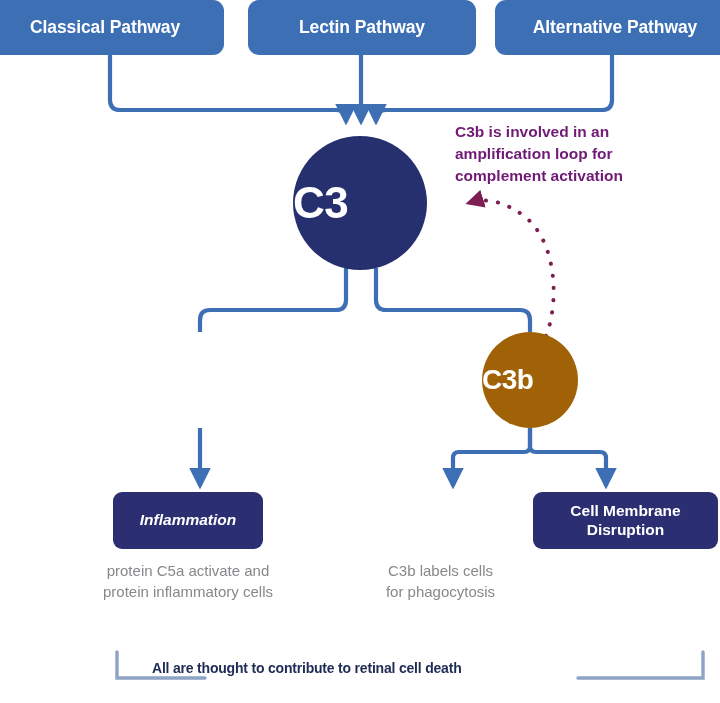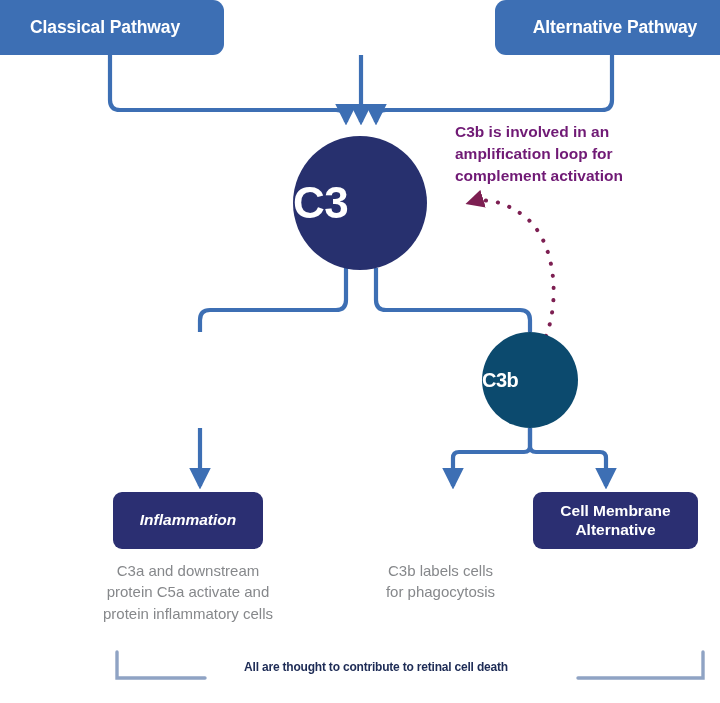--- a/index.html
+++ b/index.html
@@ -66,43 +66,43 @@
   }
   #node-c3a {
     left: 152px; top: 332px;
     width: 96px; height: 96px;
     background: #3d6fb4;
     font-size: 28px;
   }
   #node-c3b {
     left: 482px; top: 332px;
     width: 96px; height: 96px;
-    background: #0c4a6e;
-    font-size: 20px;
+    background: #a16207;
+    font-size: 28px;
   }
 
   
   .outcome-box {
     position: absolute;
     background: #2b2f72;
     border-radius: 9px;
     color: #ffffff;
     font-size: 15.5px;
     font-weight: bold;
     display: flex;
     align-items: center;
     justify-content: center;
     text-align: center;
     line-height: 1.22;
     box-sizing: border-box;
     padding: 0 8px;
   }
   #outcome-inflammation { left: 113px; top: 492px; width: 150px; height: 57px; font-style: italic; }
   #outcome-phagocytosis { left: 353px; top: 492px; width: 175px; height: 57px; }
-  #outcome-cmd         { left: 533px; top: 492px; width: 165px; height: 57px; }
+  #outcome-cmd         { left: 533px; top: 492px; width: 185px; height: 57px; }
 
   
   .caption {
     position: absolute;
     color: #86888b;
     font-size: 15px;
     line-height: 1.42;
     text-align: center;
   }
   #caption-inflammation { left: 88px;  top: 560px; width: 200px; }
@@ -117,25 +117,25 @@
     color: #701a75;
     font-size: 15.5px;
     font-weight: bold;
     line-height: 1.42;
     text-align: left;
   }
 
   
   #summary-text {
     position: absolute;
-    left: 176px; top: 660px;
+    left: 152px; top: 660px;
     width: 400px;
-    text-align: center;
+    text-align: left;
     color: #1d2b55;
-    font-size: 12px;
+    font-size: 14px;
     font-weight: bold;
     letter-spacing: -0.2px;
   }
 </style>
 </head>
 <body>
 
 <div id="stage">
 
   <svg id="wires" viewBox="0 0 720 703">
@@ -172,20 +172,23 @@
     <g fill="none" stroke="#8fa3c4" stroke-width="3.4" stroke-linecap="round">
       <path d="M 117 652 L 117 678 L 205 678"></path>
       <path d="M 703 652 L 703 678 L 578 678"></path>
     </g>
   </svg>
 
   <div class="pathway-box" id="pathway-classical">
     <span>Classical Pathway</span>
   </div>
 
+  <div class="pathway-box" id="pathway-lectin">
+    <span>Lectin Pathway</span>
+  </div>
 
   <div class="pathway-box" id="pathway-alt">
     <span>Alternative Pathway</span>
   </div>
 
   <div class="node-circle" id="node-c3">
     <span>C3</span>
   </div>
 
 
@@ -200,26 +203,25 @@
   </div>
 
   <div class="outcome-box" id="outcome-inflammation">
     <span>Inflammation</span>
   </div>
 
 
   <div class="outcome-box" id="outcome-cmd">
     <span>
       <span>Cell Membrane</span><br>
-      <span>Alternative</span>
+      <span>Disruption</span>
     </span>
   </div>
 
   <div class="caption" id="caption-inflammation">
-    <div>C3a and downstream</div>
     <div>protein C5a activate and</div>
     <div>protein inflammatory cells</div>
   </div>
 
   <div class="caption" id="caption-phagocytosis">
     <div>C3b labels cells</div>
     <div>for phagocytosis</div>
   </div>
 
 

